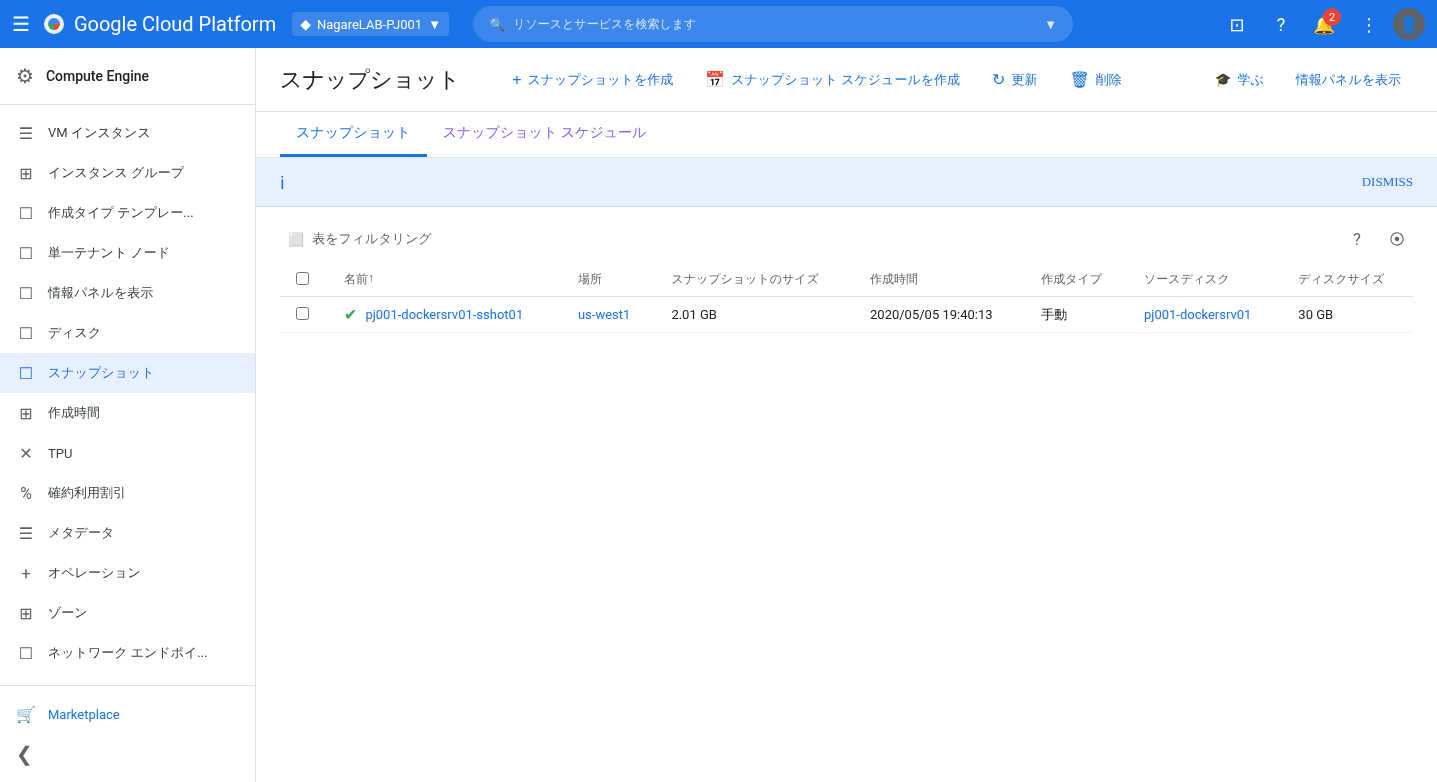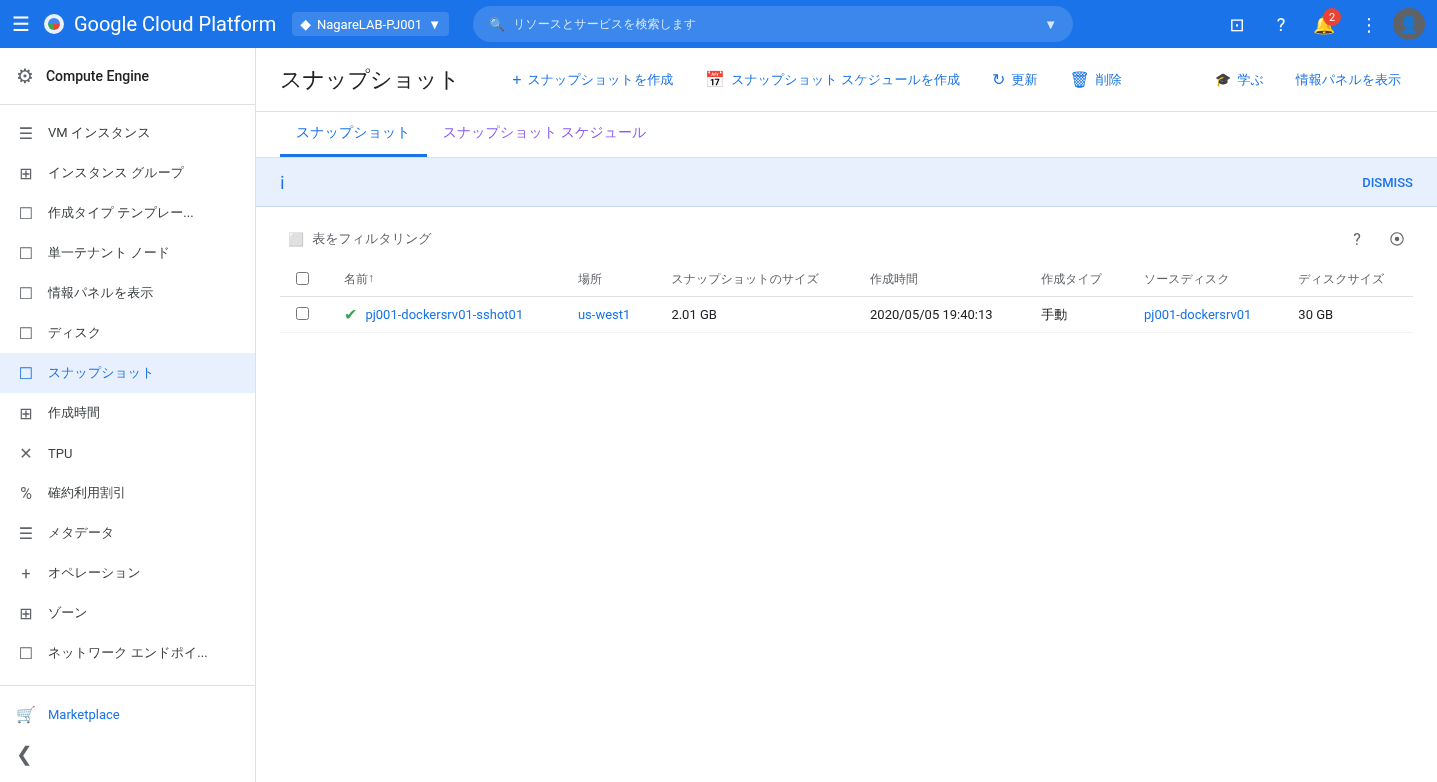--- a/index.html
+++ b/index.html
@@ -146,21 +146,21 @@
       display: flex;
       align-items: center;
       padding: 12px 24px;
       background: #e8f0fe;
       gap: 12px;
       border-bottom: 1px solid #c5d8f8;
     }
     .info-icon { color: #1a73e8; font-size: 18px; flex-shrink: 0; }
     .info-text { font-size: 13px; color: #202124; flex: 1; }
     .info-link { color: #1a73e8; text-decoration: none; cursor: pointer; }
-    .info-dismiss { color: #1a73e8; font-size: 13px; cursor: pointer; font-weight: 500; white-space: nowrap; margin-left: auto; }
+    .info-dismiss { color: #1a73e8; font-size: 13px; cursor: pointer; font-weight: 500; white-space: nowrap; margin-left: auto; font-family: Liberation Serif, serif; }
 
     
     .table-area { padding: 16px 24px; }
     .table-toolbar {
       display: flex;
       align-items: center;
       justify-content: space-between;
       margin-bottom: 8px;
     }
     .filter-btn {

